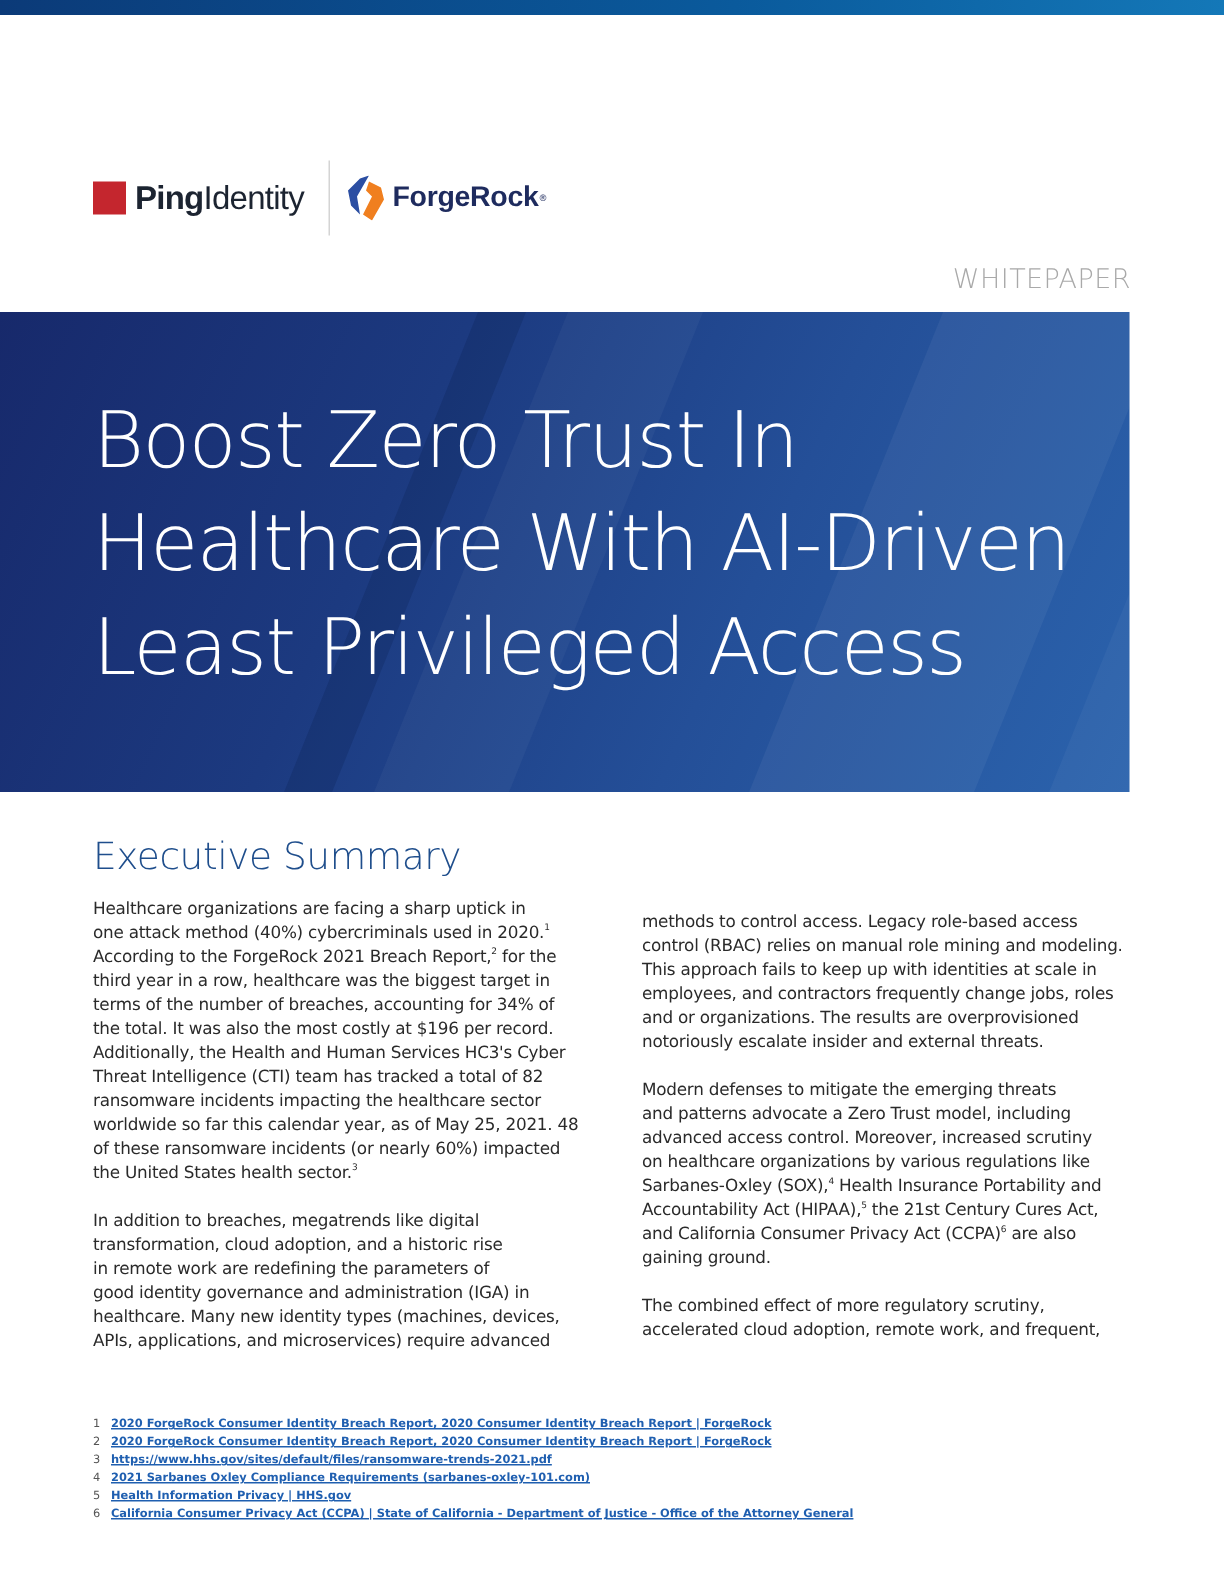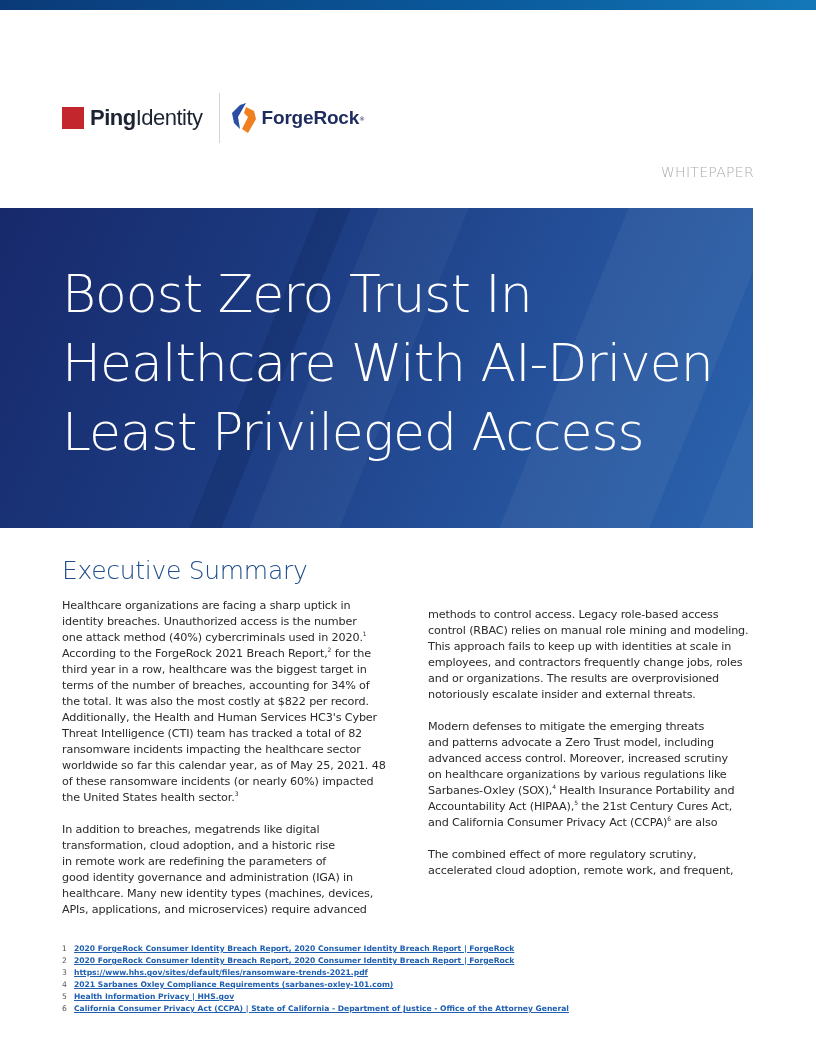--- a/index.html
+++ b/index.html
@@ -4,35 +4,35 @@
 <style>
   * { margin: 0; padding: 0; box-sizing: border-box; }
   html, body { width: 816px; height: 1056px; background: #ffffff; overflow: hidden; }
   body { position: relative; font-family: "DejaVu Sans", sans-serif; color: #222; }
 
   .top-bar {
     position: absolute; left: 0; top: 0; width: 816px; height: 10px;
     background: linear-gradient(90deg, #0b3a78 0%, #0a5a9c 60%, #1478b8 100%);
   }
 
-  .logos { position: absolute; left: 62px; top: 92px; height: 52px; display: flex; align-items: center; }
+  .logos { position: absolute; left: 62px; top: 106px; height: 52px; display: flex; align-items: center; }
   .ping { display: flex; align-items: center; }
   .ping-square { width: 22px; height: 22px; background: #c4262e; margin-right: 6px; }
   .ping-text { font-family: "Liberation Sans", sans-serif; font-size: 22px; letter-spacing: -0.5px; color: #1c2431; }
   .ping-text b { font-weight: 700; }
   .ping-text span.light { font-weight: 400; }
   .logo-divider { width: 1px; height: 50px; background: #d4d4d4; margin: 0 12px 0 16px; }
   .forge { display: flex; align-items: center; }
   .forge-mark { width: 24px; height: 30px; margin-right: 6px; }
   .forge-text { font-family: "Liberation Sans", sans-serif; font-weight: 700; font-size: 19px; color: #1e2b5e; letter-spacing: -0.2px; }
   .forge-tm { font-size: 6px; vertical-align: top; color: #1e2b5e; }
 
   .doc-type {
-    position: absolute; right: 62px; top: 164px;
-    font-family: "DejaVu Sans", sans-serif; font-size: 14px; font-weight: 300;
+    position: absolute; right: 62px; top: 176px;
+    font-family: "DejaVu Sans", sans-serif; font-size: 18px; font-weight: 300;
     color: #a9a9a9; letter-spacing: 0.3px;
   }
 
   .hero {
     position: absolute; left: 0; top: 208px; width: 753px; height: 320px;
     background: linear-gradient(115deg, #17296b 0%, #1c3a80 35%, #244f98 65%, #2b63ad 100%);
     overflow: hidden;
   }
   .hero .stripe { position: absolute; top: -20px; height: 380px; transform: skewX(-22deg); }
   .hero .s1 { left: 250px; width: 32px; background: rgba(8,20,60,0.18); }
@@ -97,26 +97,25 @@
     <div>Healthcare With AI-Driven</div>
     <div>Least Privileged Access</div>
   </h1>
 </div>
 
 <h2 class="section-title">Executive Summary</h2>
 
 <div class="col col-left">
   <p>
     <span class="line">Healthcare organizations are facing a sharp uptick in</span>
-    <span class="line">identity breaches. Unauthorized access is the number</span>
     <span class="line"><span>one attack method (40%) cybercriminals used in 2020.</span><sup>1</sup></span>
     <span class="line"><span>According to the ForgeRock 2021 Breach Report,</span><sup>2</sup><span> for the</span></span>
     <span class="line">third year in a row, healthcare was the biggest target in</span>
     <span class="line">terms of the number of breaches, accounting for 34% of</span>
-    <span class="line">the total. It was also the most costly at $822 per record.</span>
+    <span class="line">the total. It was also the most costly at $196 per record.</span>
     <span class="line">Additionally, the Health and Human Services HC3's Cyber</span>
     <span class="line">Threat Intelligence (CTI) team has tracked a total of 82</span>
     <span class="line">ransomware incidents impacting the healthcare sector</span>
     <span class="line">worldwide so far this calendar year, as of May 25, 2021. 48</span>
     <span class="line">of these ransomware incidents (or nearly 60%) impacted</span>
     <span class="line"><span>the United States health sector.</span><sup>3</sup></span>
   </p>
   <p>
     <span class="line">In addition to breaches, megatrends like digital</span>
     <span class="line">transformation, cloud adoption, and a historic rise</span>
@@ -137,20 +136,21 @@
     <span class="line">notoriously escalate insider and external threats.</span>
   </p>
   <p>
     <span class="line">Modern defenses to mitigate the emerging threats</span>
     <span class="line">and patterns advocate a Zero Trust model, including</span>
     <span class="line">advanced access control.  Moreover, increased scrutiny</span>
     <span class="line">on healthcare organizations by various regulations like</span>
     <span class="line"><span>Sarbanes-Oxley (SOX),</span><sup>4</sup><span> Health Insurance Portability and</span></span>
     <span class="line"><span>Accountability Act (HIPAA),</span><sup>5</sup><span> the 21st Century Cures Act,</span></span>
     <span class="line"><span>and California Consumer Privacy Act (CCPA)</span><sup>6</sup><span> are also</span></span>
+    <span class="line">gaining ground.</span>
   </p>
   <p>
     <span class="line">The combined effect of more regulatory scrutiny,</span>
     <span class="line">accelerated cloud adoption, remote work, and frequent,</span>
   </p>
 </div>
 
 <div class="footnotes">
   <div class="fn">
       <span class="fn-num">1</span>

